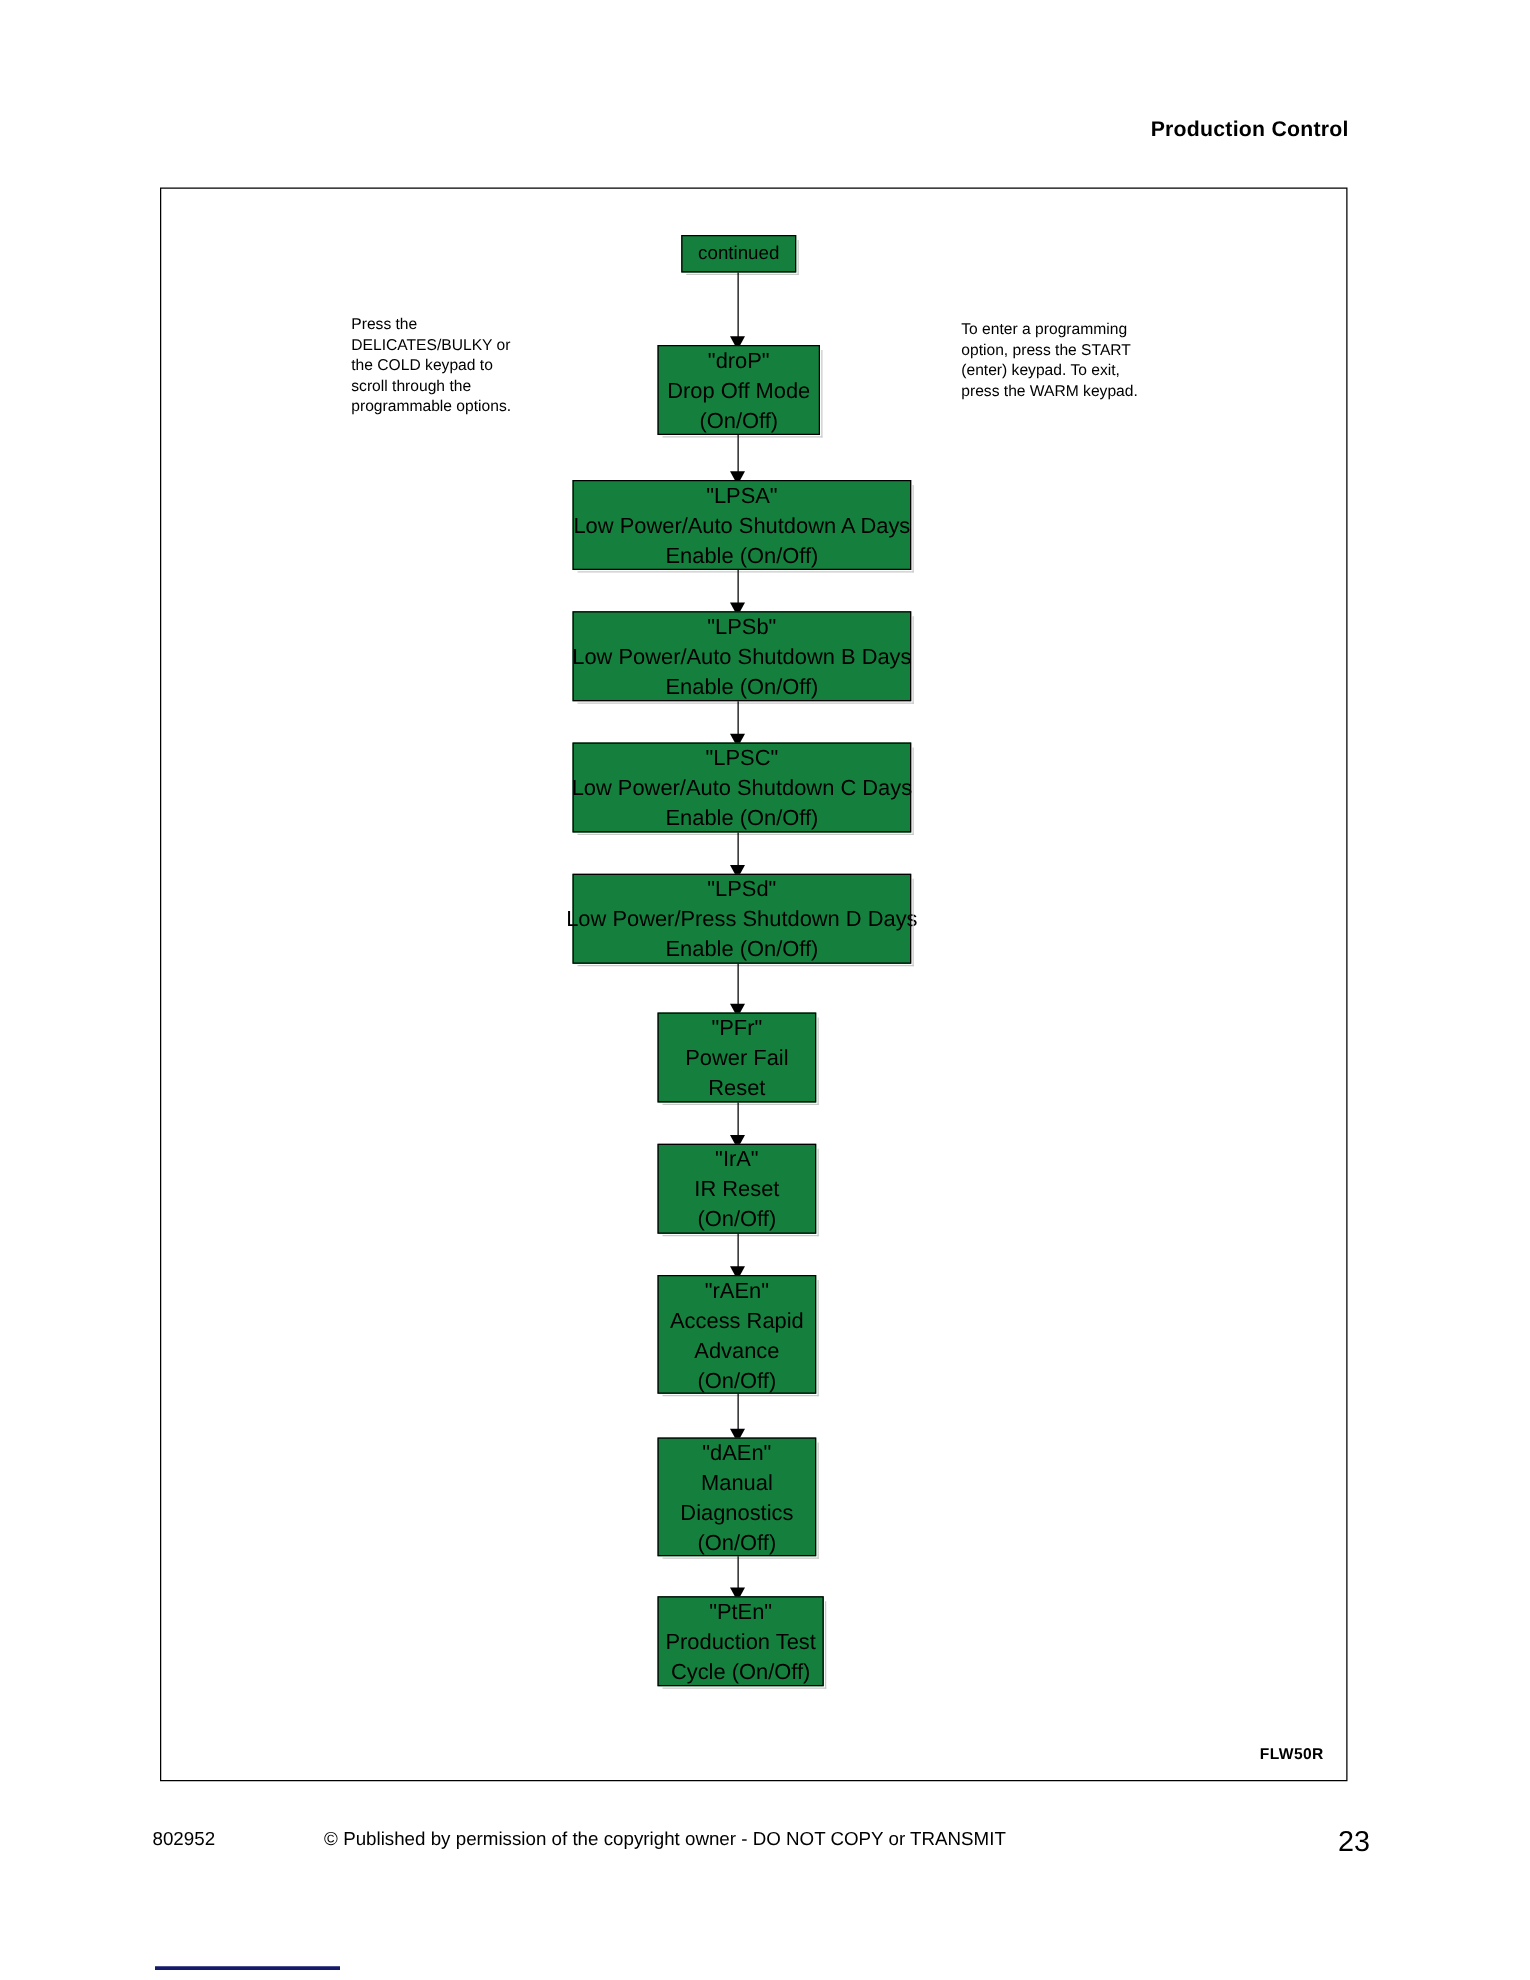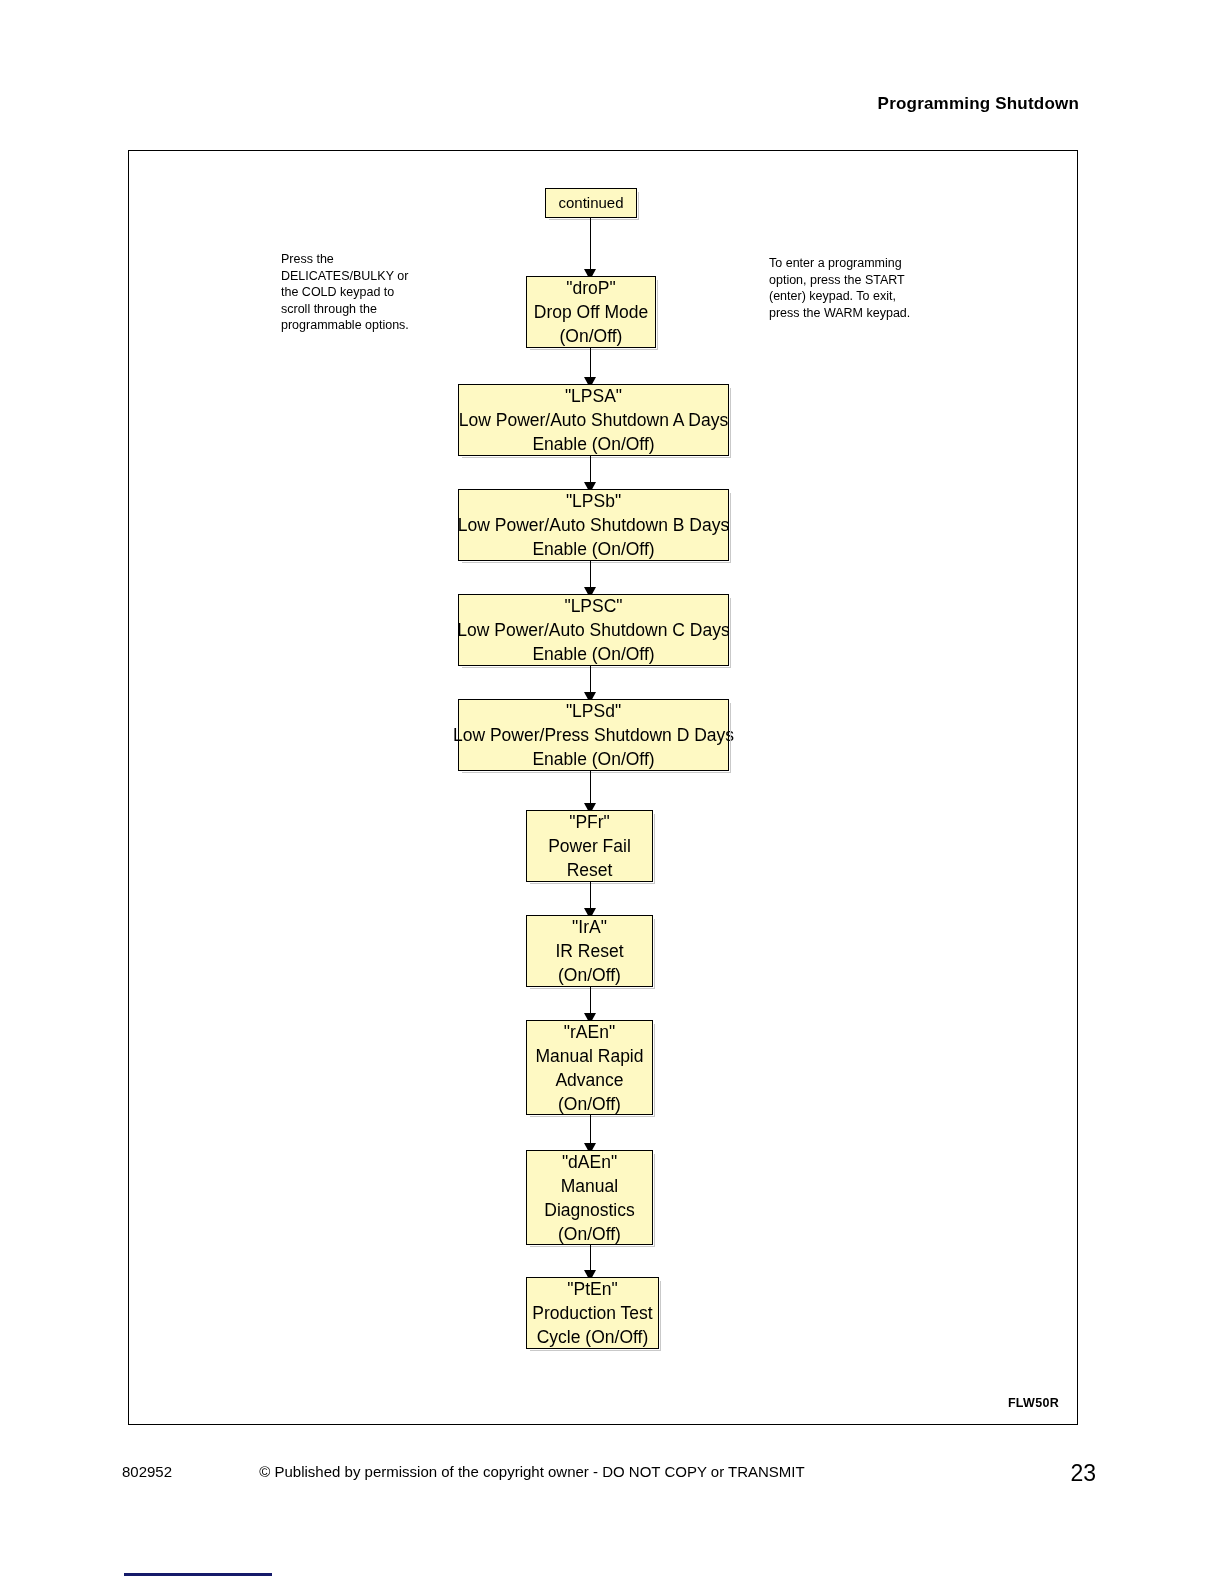--- a/index.html
+++ b/index.html
@@ -45,21 +45,21 @@
     white-space: pre-line;
   }
   .note-left  { left: 152px; top: 100px; width: 180px; }
   .note-right { left: 640px; top: 104px; width: 190px; }
 
   
   .node {
     position: absolute;
     box-sizing: border-box;
     border: 1.6px solid #000;
-    background: #fef9c3;
+    background: #15803d;
     display: flex;
     flex-direction: column;
     align-items: center;
     justify-content: center;
     text-align: center;
     font-size: 17.5px;
     line-height: 24px;
     padding: 0 6px;
   }
   .node.small {
@@ -125,21 +125,21 @@
     left: 124px;
     top: 1573px;
     width: 148px;
     height: 0;
     border-top: 3px solid #151a6a;
   }
 </style>
 </head>
 <body>
 
-<div class="page-header">Programming Shutdown</div>
+<div class="page-header">Production Control</div>
 
 <div class="frame">
 
   <div class="note note-left">Press the
 DELICATES/BULKY or
 the COLD keypad to
 scroll through the
 programmable options.</div>
   <div class="note note-right">To enter a programming
 option, press the START
@@ -203,21 +203,21 @@
   <div class="node" style="left:397px; top:764px; width:127px; height:72px;">
     <span class="ln">"IrA"</span>
     <span class="ln">IR Reset</span>
     <span class="ln">(On/Off)</span>
   </div>
   <div class="conn" style="left:461px; top:836px; height:33px;"></div>
   <div class="arrow" style="left:455px; top:862px;"></div>
 
   <div class="node" style="left:397px; top:869px; width:127px; height:95px;">
     <span class="ln">"rAEn"</span>
-    <span class="ln">Manual Rapid</span>
+    <span class="ln">Access Rapid</span>
     <span class="ln">Advance</span>
     <span class="ln">(On/Off)</span>
   </div>
   <div class="conn" style="left:461px; top:964px; height:35px;"></div>
   <div class="arrow" style="left:455px; top:992px;"></div>
 
   <div class="node" style="left:397px; top:999px; width:127px; height:95px;">
     <span class="ln">"dAEn"</span>
     <span class="ln">Manual</span>
     <span class="ln">Diagnostics</span>

